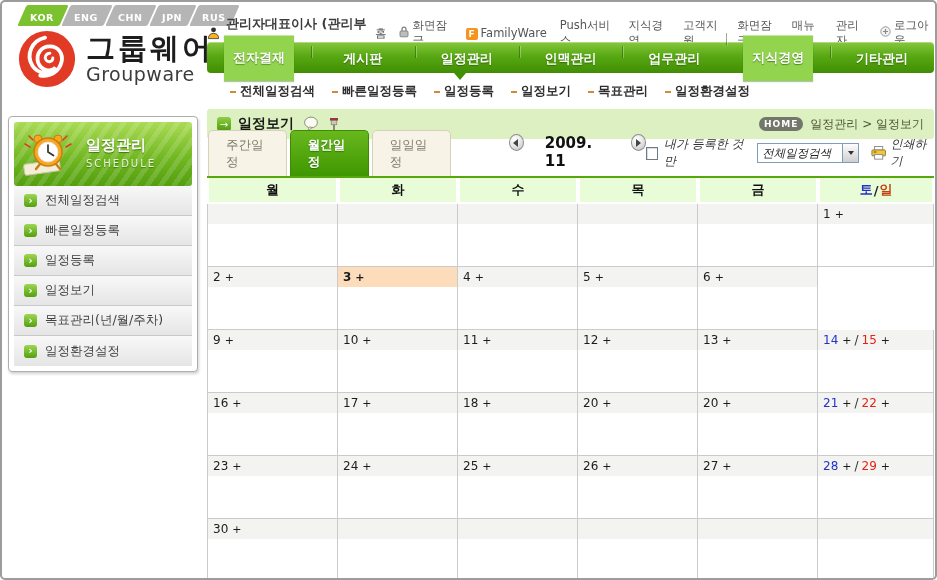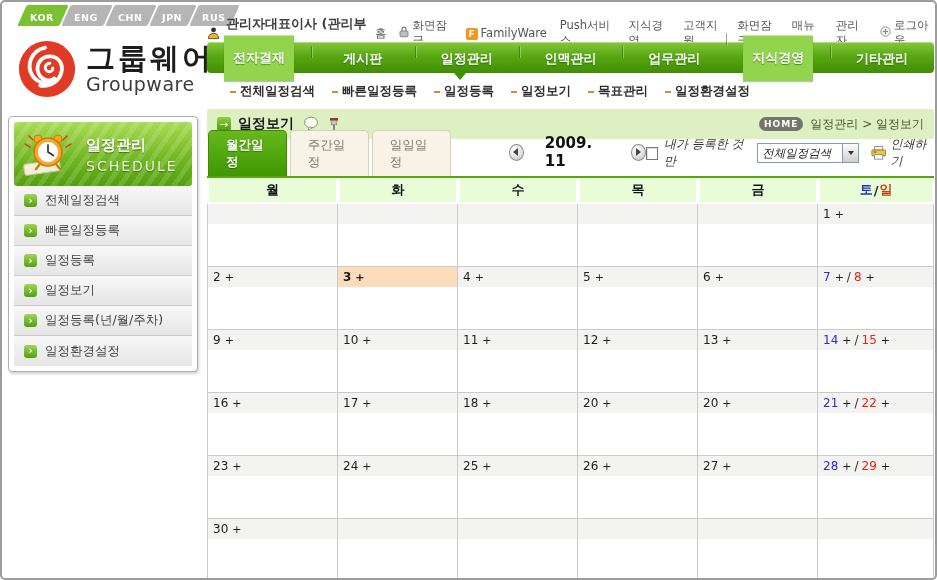--- a/index.html
+++ b/index.html
@@ -5,36 +5,36 @@
   * { margin:0; padding:0; box-sizing:border-box; }
   html,body { background:#fff; font-family:"DejaVu Sans","Liberation Sans",sans-serif; }
   .page { position:relative; width:937px; height:580px; background:#fff;
           border:2px solid #9c9c9c; border-radius:5px; overflow:hidden; }
 
   
   .lang-tabs { position:absolute; top:3px; left:20px; display:flex; gap:2px; }
   .lang-tab { transform:skewX(-24deg); padding:1px 9px; background:#b5b5b5; border-radius:2px; }
   .lang-tab span { display:inline-block; transform:skewX(24deg); color:#fff; font-size:9.5px; font-weight:bold; letter-spacing:.5px;}
   .lang-tab.active { background:#7cc12f; }
-  .logo { position:absolute; top:36px; left:14px; display:flex; align-items:center; }
+  .logo { position:absolute; top:26px; left:14px; display:flex; align-items:center; }
   .logo-text { margin-left:8px; }
   .logo-title { font-size:29px; font-weight:bold; color:#1d1d1d; letter-spacing:3px; line-height:1.05; }
   .logo-sub { font-size:19px; color:#3c3c3c; letter-spacing:.5px; }
 
   
   .sidebar { position:absolute; left:6px; top:114px; width:190px; background:#fff;
              border:1px solid #aeaeae; border-radius:4px; padding:5px; box-shadow:1px 2px 3px rgba(0,0,0,.18);}
   .sb-head { position:relative; height:64px; border-radius:3px; overflow:hidden;
              background:linear-gradient(180deg,#aadb55 0%,#72b822 55%,#539f0e 100%); }
   .sb-head::after { content:""; position:absolute; inset:0;
              background:repeating-linear-gradient(125deg,rgba(255,255,255,.14) 0 5px,rgba(255,255,255,0) 5px 11px); }
   .sb-clock { position:absolute; left:8px; top:9px; z-index:2; }
   .sb-head-text { position:absolute; left:72px; top:14px; z-index:2; }
   .sb-title { color:#fff; font-size:15px; font-weight:bold; text-shadow:0 1px 1px rgba(40,90,0,.7); }
-  .sb-sub { color:#eaf6d8; font-size:14px; letter-spacing:2px; margin-top:3px; text-shadow:0 1px 1px rgba(40,90,0,.6);}
+  .sb-sub { color:#eaf6d8; font-size:10px; letter-spacing:2px; margin-top:3px; text-shadow:0 1px 1px rgba(40,90,0,.6);}
   .sb-item { display:flex; align-items:center; height:30px; padding-left:10px; cursor:pointer;
              background:linear-gradient(180deg,#f8f8f8,#e5e5e5); border-bottom:1px solid #c9c9c9; }
   .sb-item:last-child { border-bottom:none; }
   .sb-chip { width:13px; height:13px; border-radius:3px; margin-right:8px; flex:0 0 13px;
              background:linear-gradient(180deg,#9ed653,#53a00e); color:#fff; font-size:10px; font-weight:bold;
              display:inline-flex; align-items:center; justify-content:center; line-height:1; }
   .sb-label { font-size:12.5px; color:#3f3f3f; }
 
   
   .userbar { position:absolute; left:205px; top:13px; width:727px; display:flex; align-items:center; }
@@ -75,21 +75,21 @@
   .breadcrumb { font-size:12px; color:#4a5534; }
 
   
   .toolbar { position:absolute; left:205px; top:141px; width:727px; height:35px;
              border-bottom:2px solid #55a70c; display:flex; align-items:flex-end; }
   .tabs { display:flex; gap:3px; margin-left:1px; }
   .vtab { font-size:12.5px; padding:6px 17px 5px; border-radius:5px 5px 0 0; cursor:pointer;
           background:#f7f3e6; border:1px solid #d8d1ba; border-bottom:none; color:#7f7b68; }
   .vtab.active { background:linear-gradient(180deg,#68b81d,#3f9701); border:1px solid #3c8c02; border-bottom:none;
           color:#fff; font-weight:bold; text-shadow:0 1px 1px rgba(20,70,0,.55); }
-  .datenav { display:flex; align-items:center; gap:21px; margin:0 0 6px 58px; }
+  .datenav { display:flex; gap:21px; margin:0 0 6px 58px; }
   .nav-btn { width:17px; height:17px; border-radius:50%; border:1px solid #8f8f8f; cursor:pointer;
              background:radial-gradient(circle at 35% 30%,#ffffff 0%,#e8e8e8 45%,#bdbdbd 100%);
              display:inline-flex; align-items:center; justify-content:center; }
   .tri-l { width:0; height:0; border-top:4px solid transparent; border-bottom:4px solid transparent; border-right:5px solid #444; margin-right:1px;}
   .tri-r { width:0; height:0; border-top:4px solid transparent; border-bottom:4px solid transparent; border-left:5px solid #444; margin-left:1px;}
   .date-label { font-size:15px; font-weight:bold; color:#111; }
   .tb-right { margin-left:auto; display:flex; align-items:center; gap:6px; margin-bottom:6px;font-style:italic; }
   .checkbox { width:13px; height:13px; background:#fff; border:1px solid #6f7a89; box-shadow:inset 1px 1px 1px rgba(0,0,0,.15); cursor:pointer; }
   .cb-label { font-size:12px; color:#333; margin-right:4px; }
   .selectbox { display:flex; align-items:center; width:112px; height:20px; border:1px solid #7f9db9; background:#fff; cursor:pointer; }
@@ -170,21 +170,21 @@
         <div class="sb-item">
           <span class="sb-chip">›</span>
           <span class="sb-label">일정등록</span>
         </div>
         <div class="sb-item">
           <span class="sb-chip">›</span>
           <span class="sb-label">일정보기</span>
         </div>
         <div class="sb-item">
           <span class="sb-chip">›</span>
-          <span class="sb-label">일정등록(년/월/주차)</span>
+          <span class="sb-label">목표관리(년/월/주차)</span>
         </div>
         <div class="sb-item">
           <span class="sb-chip">›</span>
           <span class="sb-label">일정환경설정</span>
         </div>
       </div>
   </div>
 
   <div class="userbar">
     <div class="user-left">
@@ -272,22 +272,22 @@
       </svg>
     </span>
     <span class="sec-right">
       <span class="home-pill">HOME</span>
       <span class="breadcrumb">일정관리 &gt; 일정보기</span>
     </span>
   </div>
 
   <div class="toolbar">
     <div class="tabs" id="viewTabs">
+        <span class="vtab">주간일정</span>
         <span class="vtab active">월간일정</span>
-        <span class="vtab">주간일정</span>
         <span class="vtab">일일일정</span>
       </div>
     <div class="datenav">
       <span class="nav-btn">
           <span class="tri-l"></span>
         </span>
       <span class="date-label">2009. 11</span>
       <span class="nav-btn">
           <span class="tri-r"></span>
         </span>
@@ -356,23 +356,20 @@
           </div>
           <div class="cal-cell">
             <div class="day-band"><a class="daynum c-k">4</a><a class="plus">+</a></div>
           </div>
           <div class="cal-cell">
             <div class="day-band"><a class="daynum c-k">5</a><a class="plus">+</a></div>
           </div>
           <div class="cal-cell">
             <div class="day-band"><a class="daynum c-k">6</a><a class="plus">+</a></div>
           </div>
-          <div class="cal-cell">
-            <div class="day-band"><a class="daynum c-b">7</a><a class="plus">+</a><span class="slash">/</span><a class="daynum c-r">8</a><a class="plus">+</a></div>
-          </div>
         </div>
         <div class="cal-row">
           <div class="cal-cell">
             <div class="day-band"><a class="daynum c-k">9</a><a class="plus">+</a></div>
           </div>
           <div class="cal-cell">
             <div class="day-band"><a class="daynum c-k">10</a><a class="plus">+</a></div>
           </div>
           <div class="cal-cell">
             <div class="day-band"><a class="daynum c-k">11</a><a class="plus">+</a></div>

